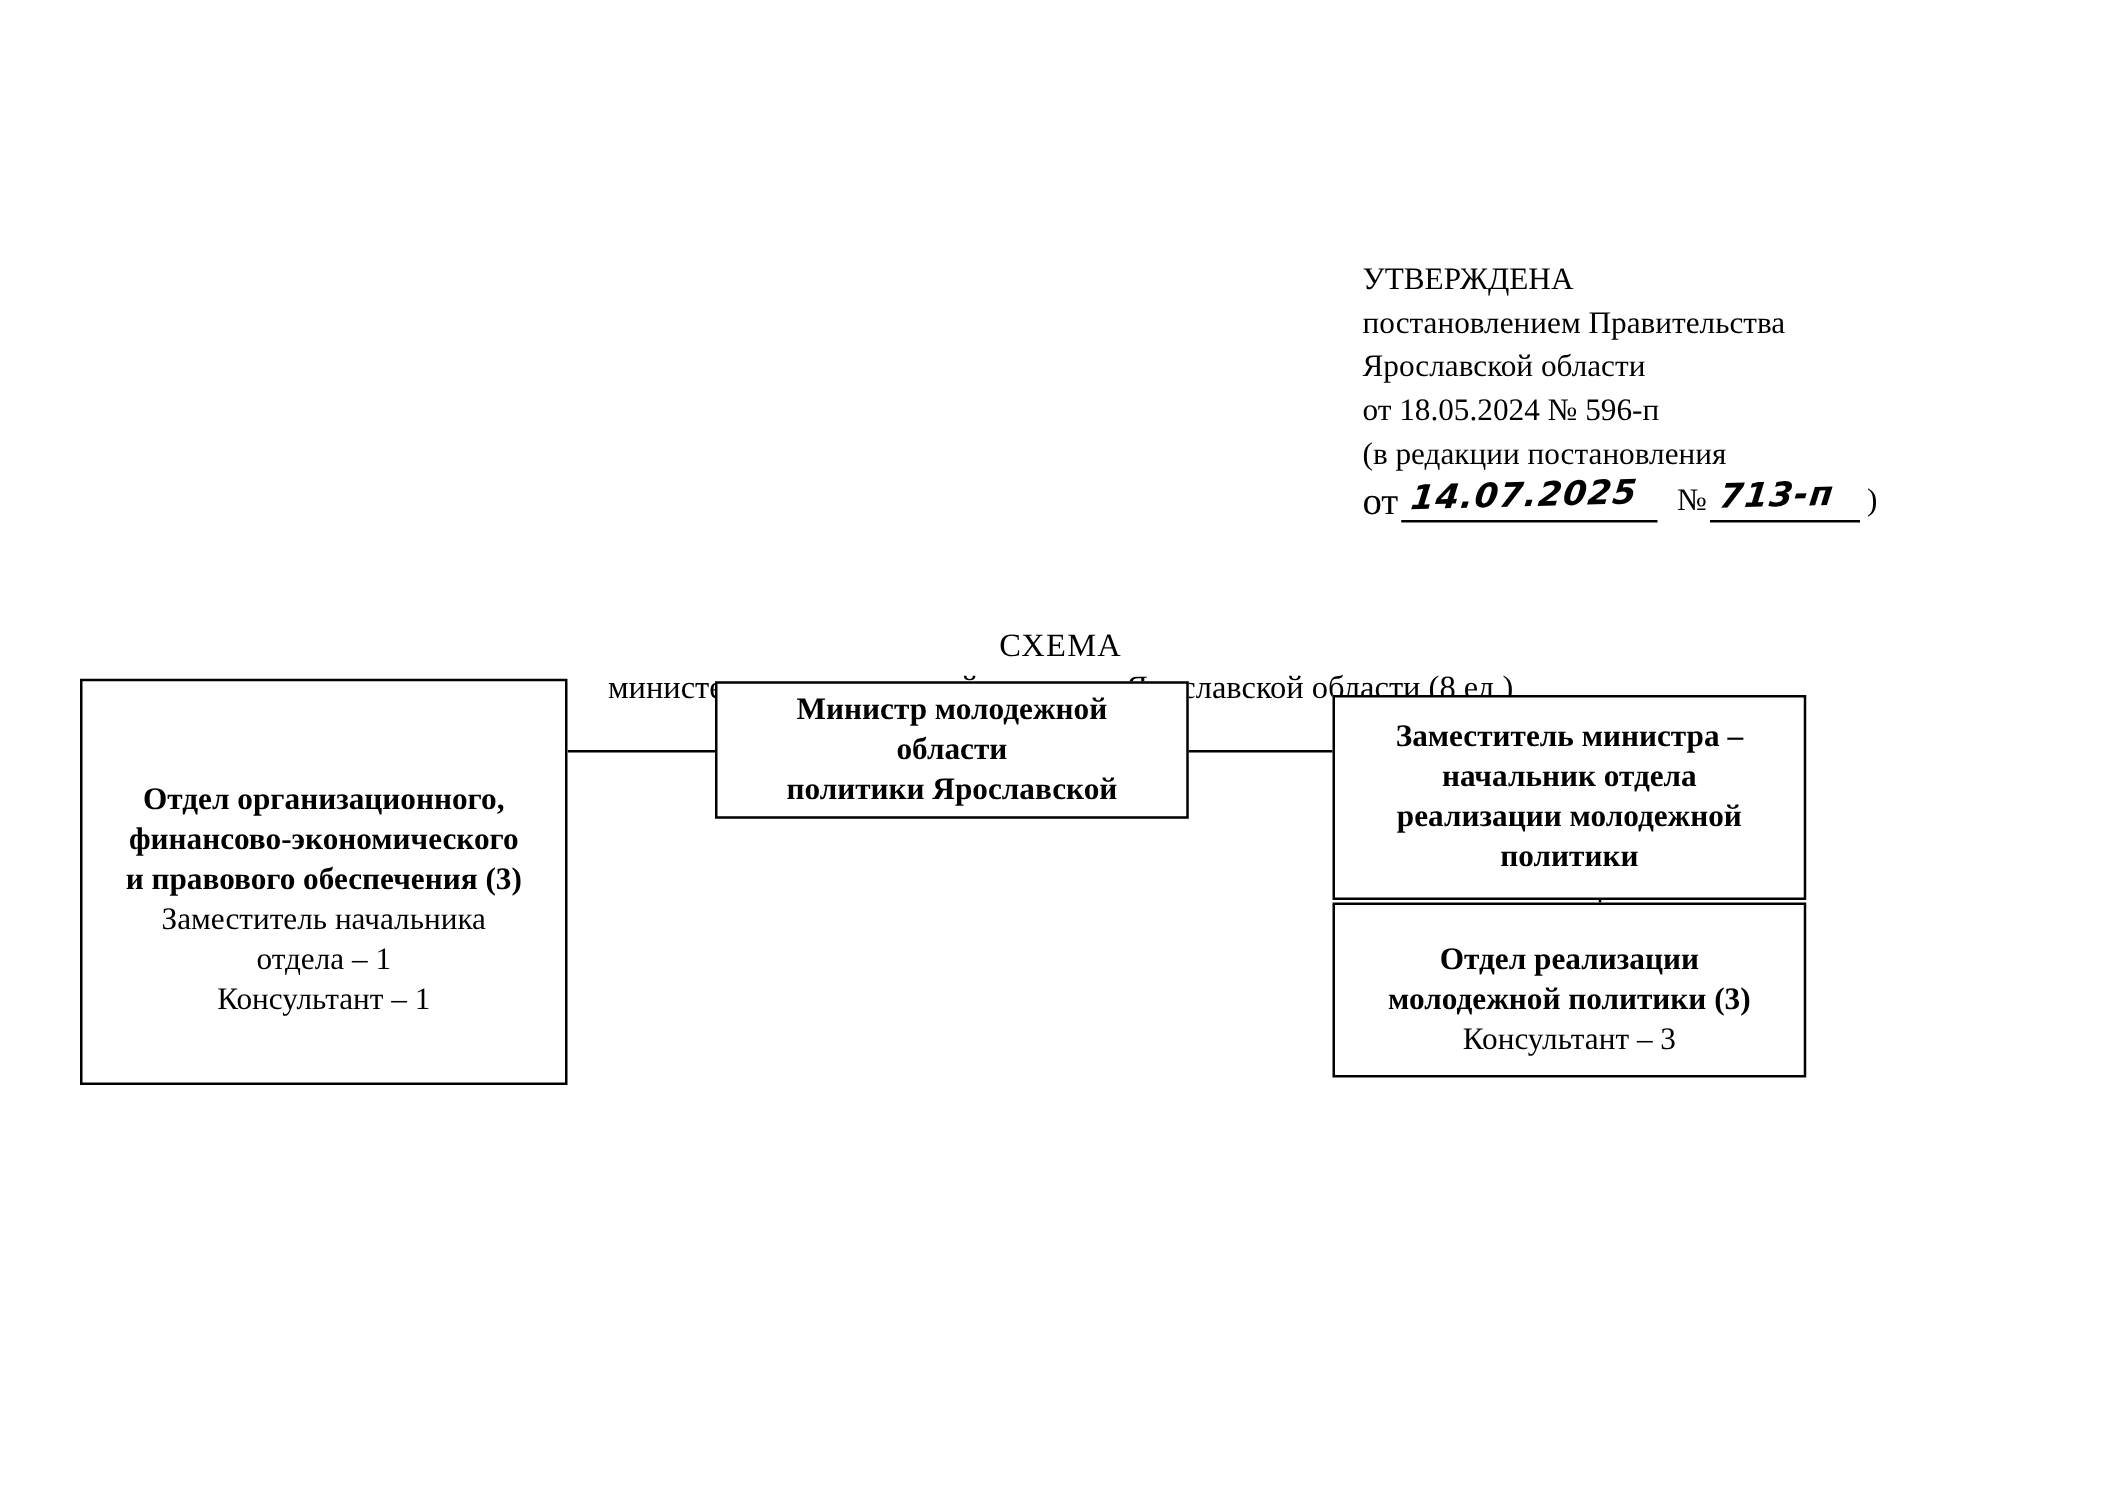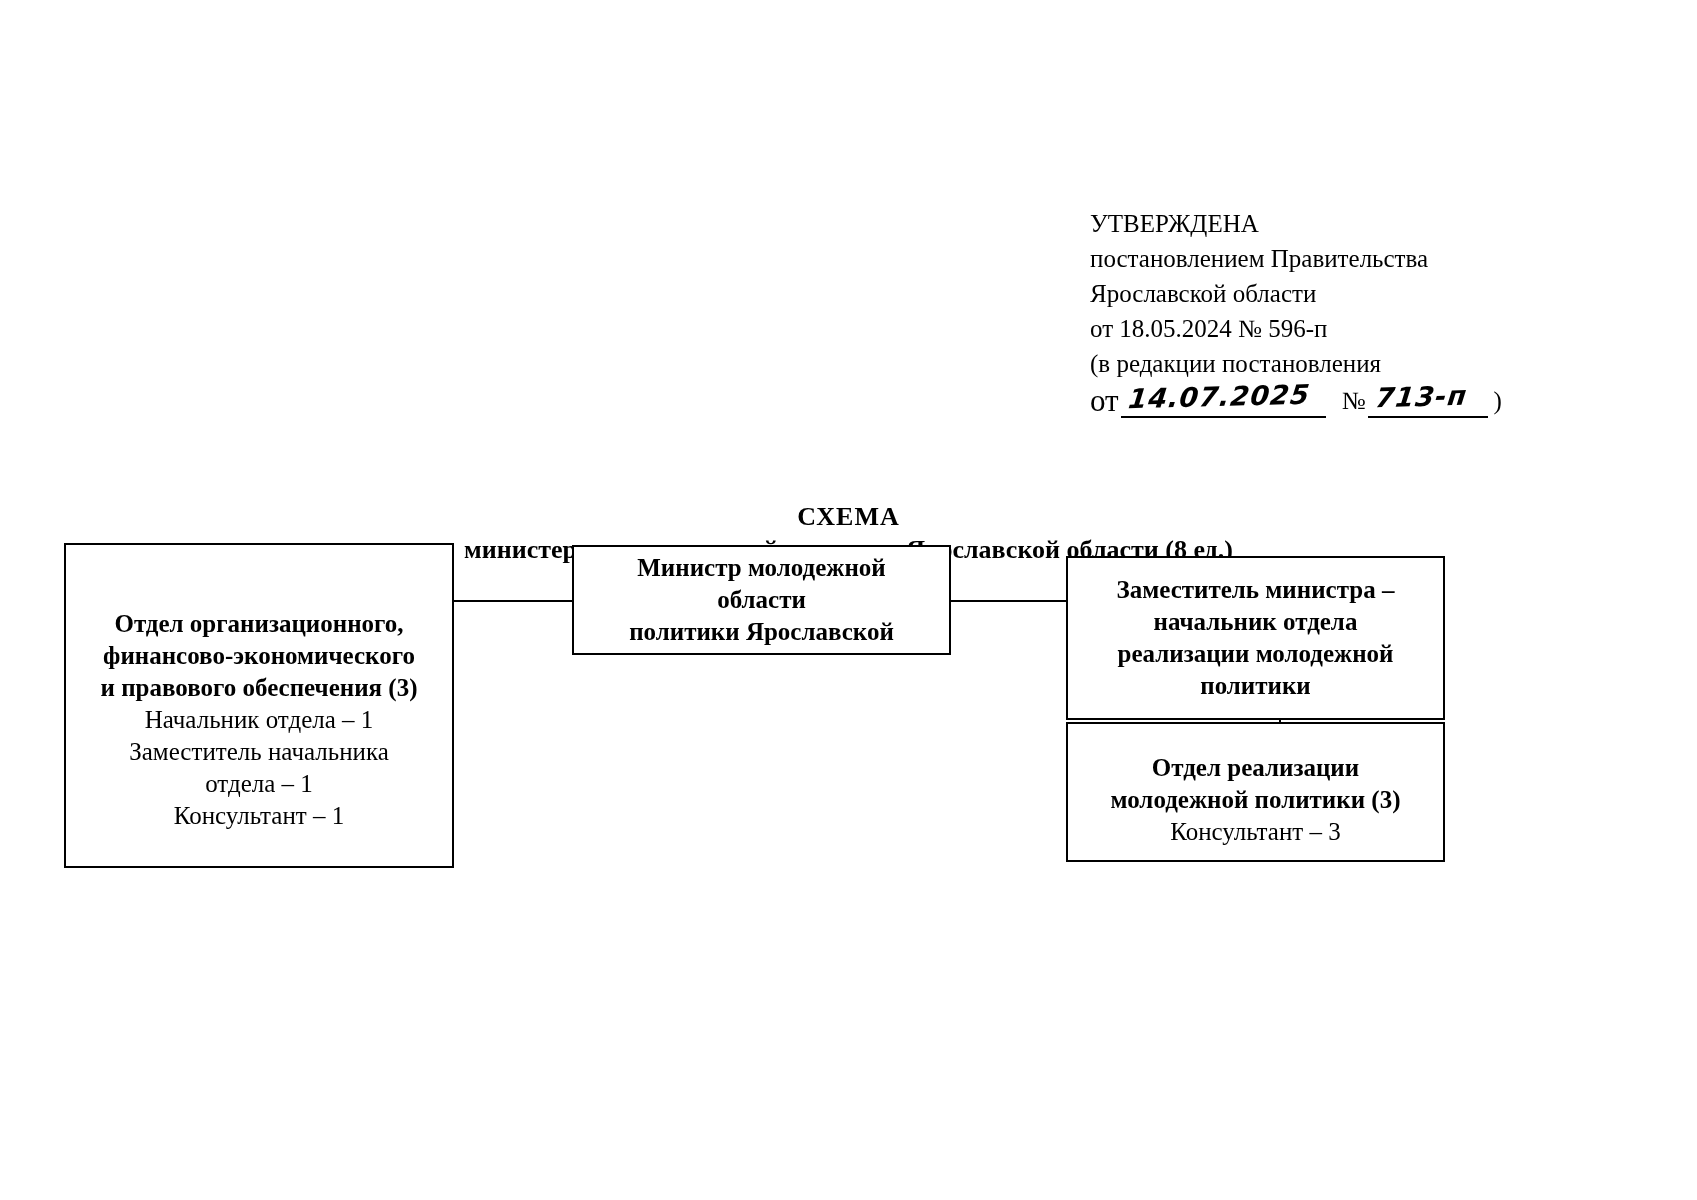--- a/index.html
+++ b/index.html
@@ -58,21 +58,21 @@
   .sig-num-label { font-size: 25px; padding-left: 14px; }
   .sig-paren { font-size: 25px; padding-left: 4px; }
 
   
   .scheme-title {
     position: absolute;
     left: 0;
     top: 500px;
     width: 1697px;
     text-align: center;
-    font-weight: bold;
+    font-weight: normal;
     font-size: 26px;
     line-height: 33px;
   }
   .scheme-title .t1 { letter-spacing: 1px; }
 
   
   .box {
     position: absolute;
     border: 2px solid #000000;
     box-sizing: border-box;
@@ -146,21 +146,20 @@
 
 <div class="conn" id="conn-left"></div>
 <div class="conn" id="conn-right"></div>
 <div class="conn" id="conn-down"></div>
 
 <div class="box" id="box-dept-org">
   <div class="inner">
     <div class="hd">Отдел организационного,</div>
     <div class="hd">финансово-экономического</div>
     <div class="hd">и правового обеспечения (3)</div>
-    <div class="rw">Начальник отдела – 1</div>
     <div class="rw">Заместитель начальника</div>
     <div class="rw">отдела – 1</div>
     <div class="rw">Консультант – 1</div>
   </div>
 </div>
 
 <div class="box" id="box-minister">
   <div class="inner">
     <div class="hd">Министр молодежной</div>
     <div class="hd">области</div>

